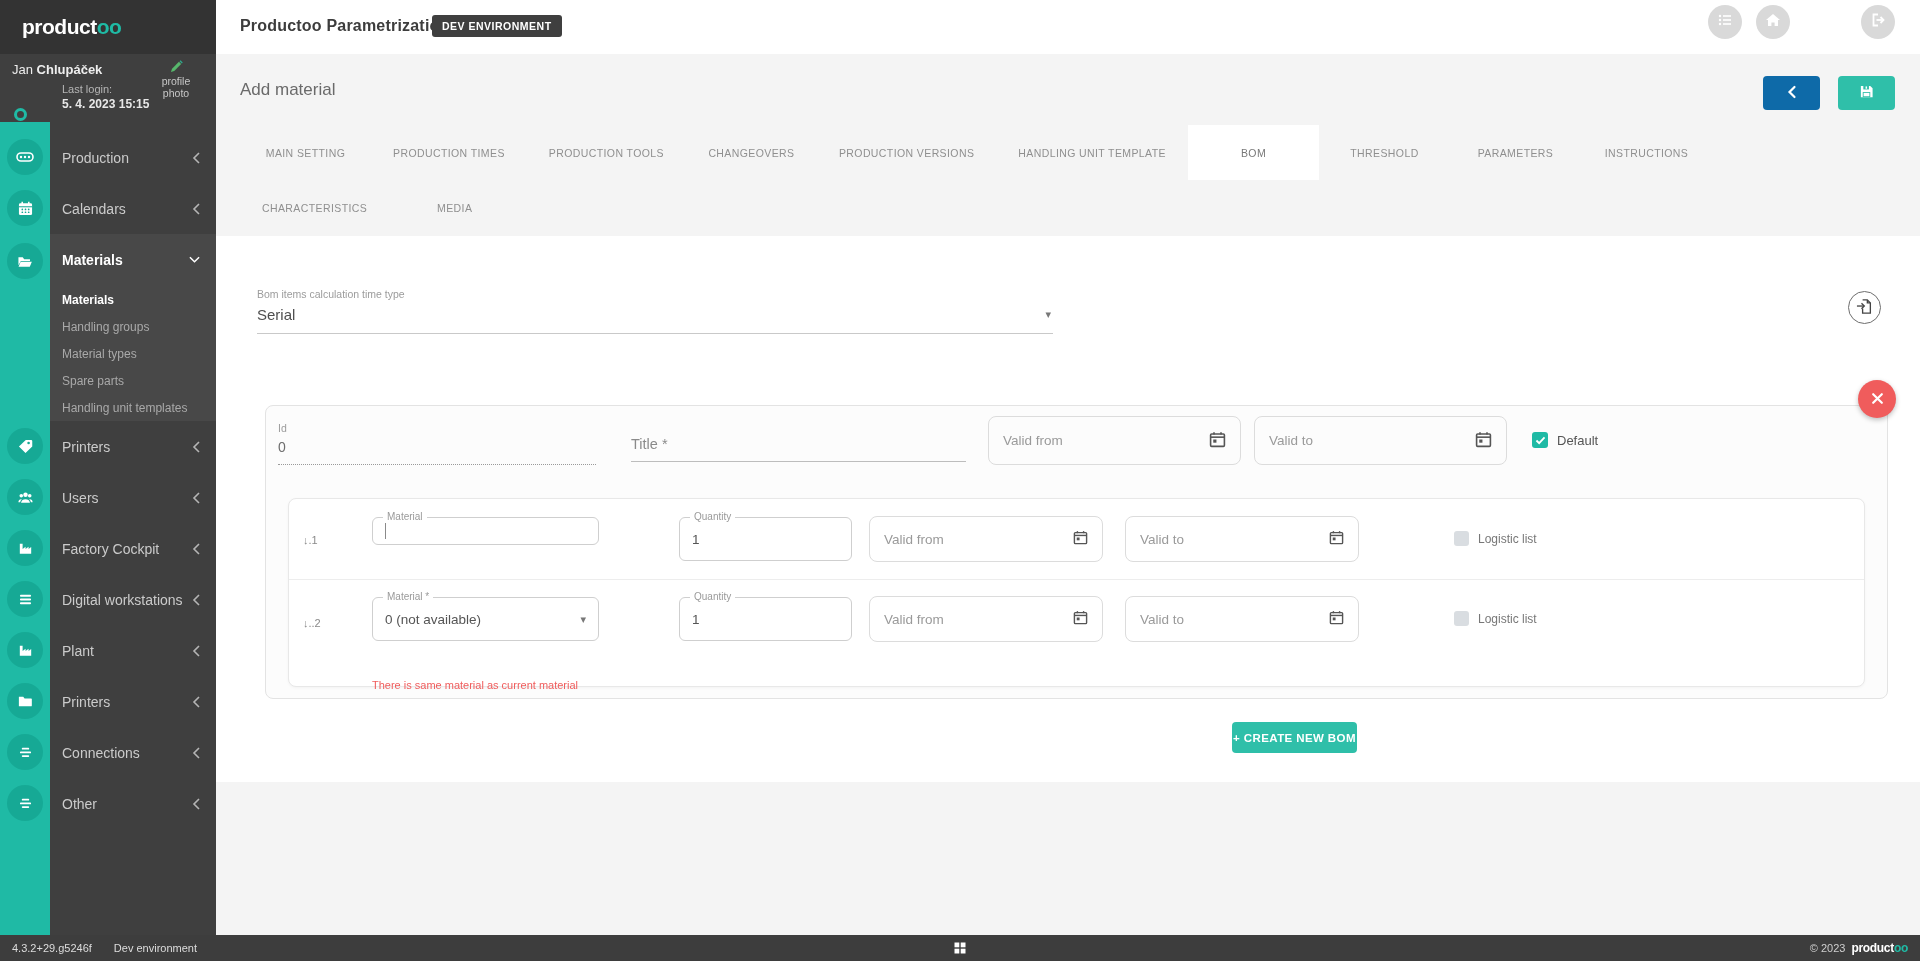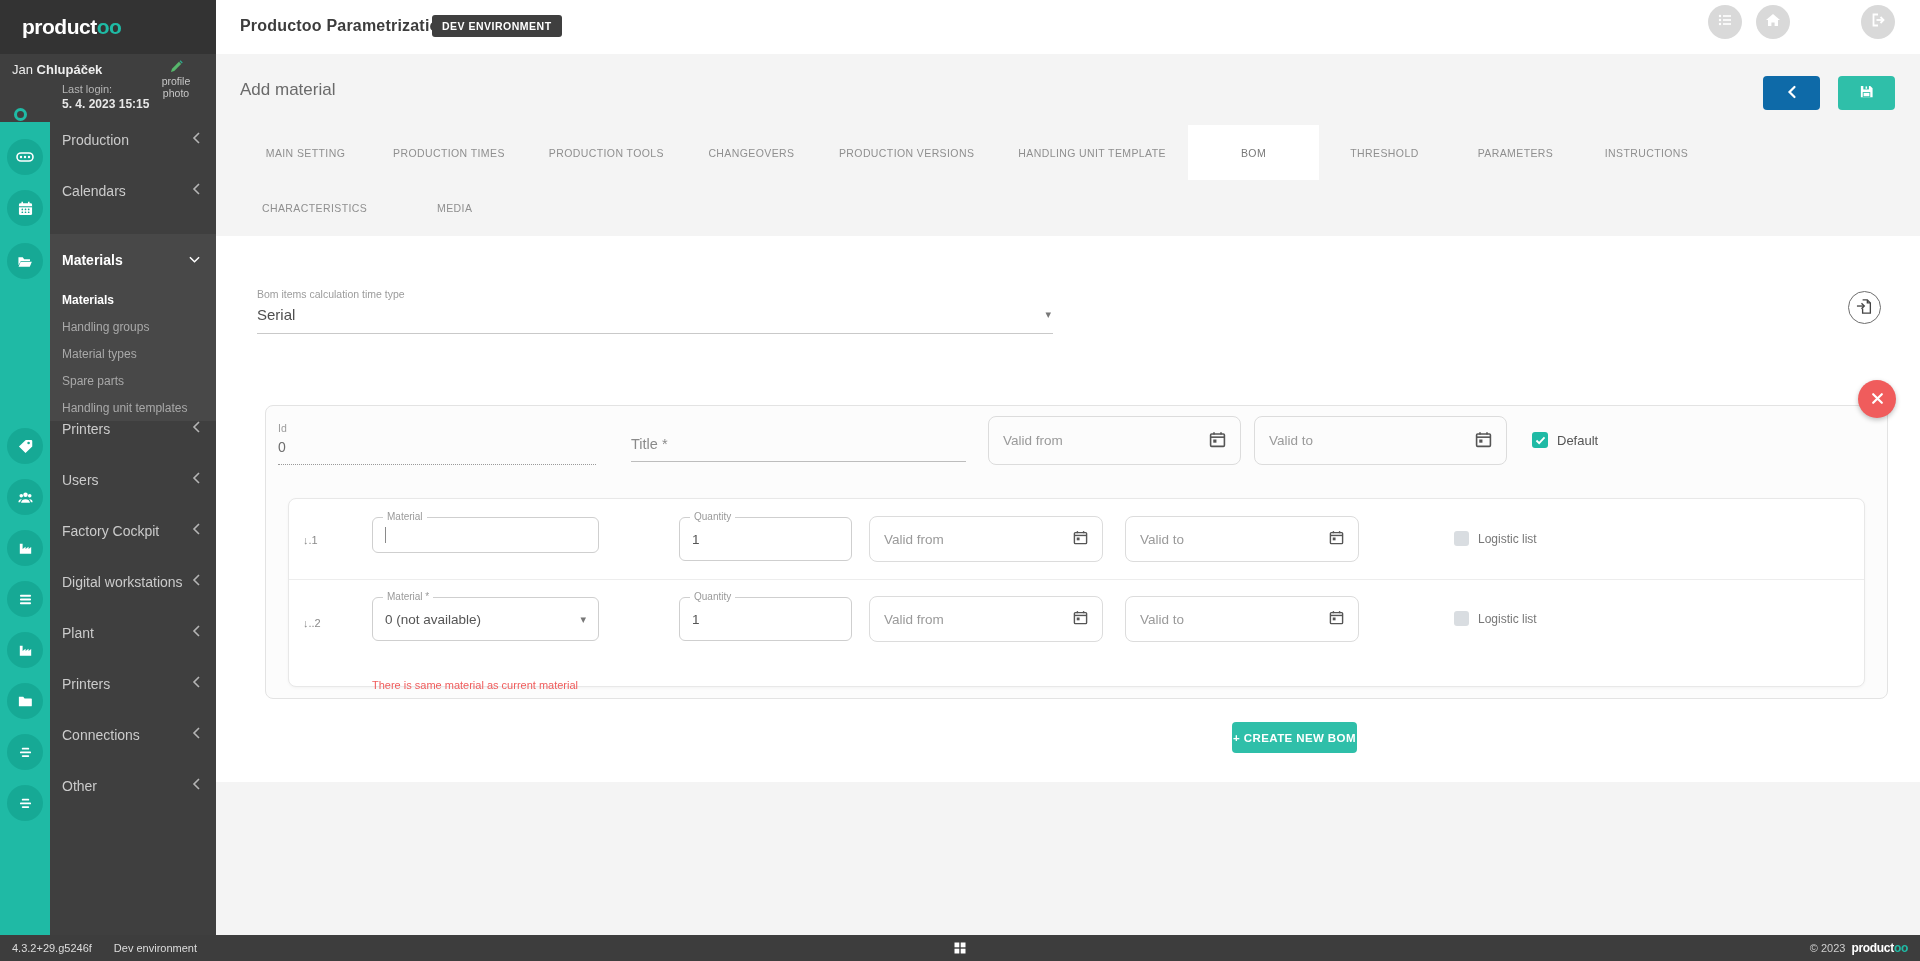--- a/index.html
+++ b/index.html
@@ -13,21 +13,21 @@
   .brand .accent { color:#1fbaa5; }
   .user-area { position:absolute; left:0; top:54px; width:216px; height:68px; }
   .user-name { position:absolute; left:12px; top:8px; font-size:13px; color:#eee; }
   .user-name b { font-weight:bold; }
   .profile-edit { position:absolute; right:14px; top:6px; width:52px; text-align:center; color:#c7c7c7; font-size:10.5px; line-height:12px; height:44px; overflow:hidden; }
   .lastlogin { position:absolute; left:62px; top:28px; font-size:11px; color:#b5b5b5; line-height:15px; }
   .lastlogin b { color:#e8e8e8; font-size:12px; }
   .status-ring { position:absolute; left:14px; top:54px; width:13px; height:13px; border:3px solid #1fbaa5; border-radius:50%; }
   .rail { position:absolute; left:0; top:122px; width:50px; height:813px; background:#1fbaa5; }
   .rail-circle { position:absolute; left:7px; width:36px; height:36px; border-radius:50%; background:#16a995; display:flex; align-items:center; justify-content:center; }
-  .nav-item { position:absolute; left:50px; width:166px; height:51px; display:flex; padding:0 16px 0 12px; color:#cbcbcb; font-size:14px; cursor:pointer; }
+  .nav-item { position:absolute; left:50px; width:166px; height:51px; display:flex; align-items:center; padding:0 16px 0 12px; color:#cbcbcb; font-size:14px; cursor:pointer; }
   .nav-item .grow { flex:1; }
   .chev { color:#b5b5b5; display:flex; }
   .mat-group { position:absolute; left:50px; top:234px; width:166px; height:187px; background:#484848; }
   .mat-head { height:52px; display:flex; align-items:center; padding:0 16px 0 12px; color:#fff; font-size:14px; font-weight:bold; cursor:pointer; }
   .mat-head .grow { flex:1; }
   .submenu { padding-left:12px; }
   .submenu-item { height:27px; display:flex; align-items:center; font-size:12px; color:#a9a9a9; cursor:pointer; }
   .submenu-item.active { color:#fff; font-weight:bold; }
 
   
@@ -434,21 +434,21 @@
             <path d="M1.5 5 L4.5 8 L10.5 1.5" fill="none" stroke="#fff" stroke-width="2"></path>
           </svg>
         </span>
       <span class="chk-label">Default</span>
     </div>
 
     <div class="inner-card">
 
       <div class="bom-row" style="top:0; height:80px">
         <div class="row-index" style="top:35px"><span>↓</span><span>.1</span></div>
-        <div class="ofield" style="left:83px; top:18px; width:227px; height:36px">
+        <div class="ofield" style="left:83px; top:18px; width:227px; height:28px">
           <span class="nlabel">Material</span>
           <span class="oval">
               <span class="caret-bar"></span>
             </span>
         </div>
         <div class="ofield" style="left:390px; top:18px; width:173px; height:44px">
           <span class="nlabel">Quantity</span>
           <span class="oval">1</span>
         </div>
         <div class="datebox db-row" style="left:580px; top:17px">

